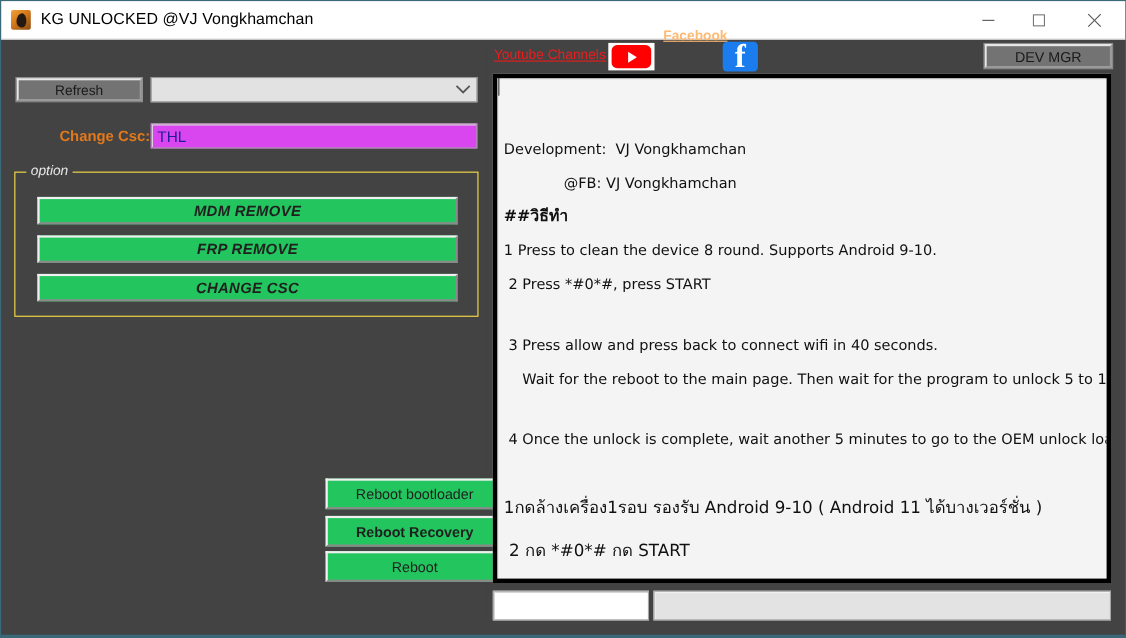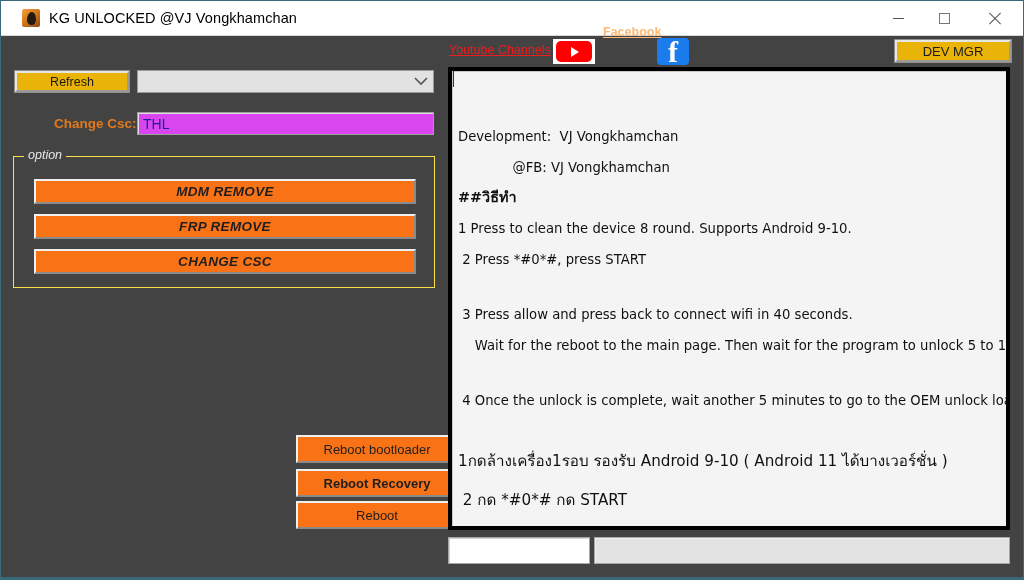--- a/index.html
+++ b/index.html
@@ -17,21 +17,21 @@
     border: 1px solid #3a6a7a;
     overflow: hidden;
   }
 
   
   #titlebar {
     position: absolute; left: 0; top: 0;
     width: 1024px; height: 35px;
     background: #ffffff;
     border-bottom: 1px solid #d8d8d8;
-    display: flex; align-items: center; padding-left: 12px;
+    display: flex; align-items: center;
   }
   #app-icon {
     width: 18px; height: 18px;
     margin-left: 9px;
     border-radius: 2px;
     background: linear-gradient(140deg,#f3a13a 0%, #d4791c 45%, #8a4a10 100%);
     position: relative; overflow: hidden;
     flex: 0 0 auto;
   }
   #app-icon::after {
@@ -63,32 +63,32 @@
   .close-glyph { position: relative; width: 13px; height: 13px; display:block; }
   .close-glyph::before, .close-glyph::after {
     content:""; position:absolute; left:-1px; top:6px;
     width:16px; height:1px; background:#555;
   }
   .close-glyph::before { transform: rotate(45deg); }
   .close-glyph::after  { transform: rotate(-45deg); }
 
   
   .wbutton {
-    background: #eab308;
+    background: #737373;
     border: 2px solid;
     border-color: #e6e6e6 #9a9a9a #9a9a9a #e6e6e6;
     outline: 1px solid #8e8e8e;
     color: #1a1a1a;
     display:flex; align-items:center; justify-content:center;
     font-size: 13px;
     cursor: default;
     user-select:none;
   }
   .flatbtn {
-    background: #f97316;
+    background: #22c55e;
     border: 2px solid;
     border-color: #f0f0f0 #8a8a8a #8a8a8a #f0f0f0;
     color: #1f1f1f;
     display:flex; align-items:center; justify-content:center;
     font-size: 13px;
     cursor: default;
     user-select:none;
   }
   .wtext {
     background: #d946ef;

